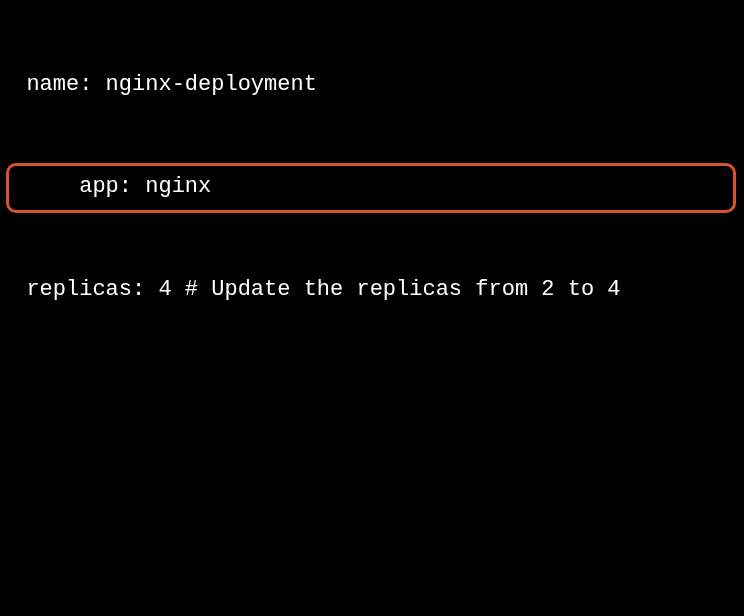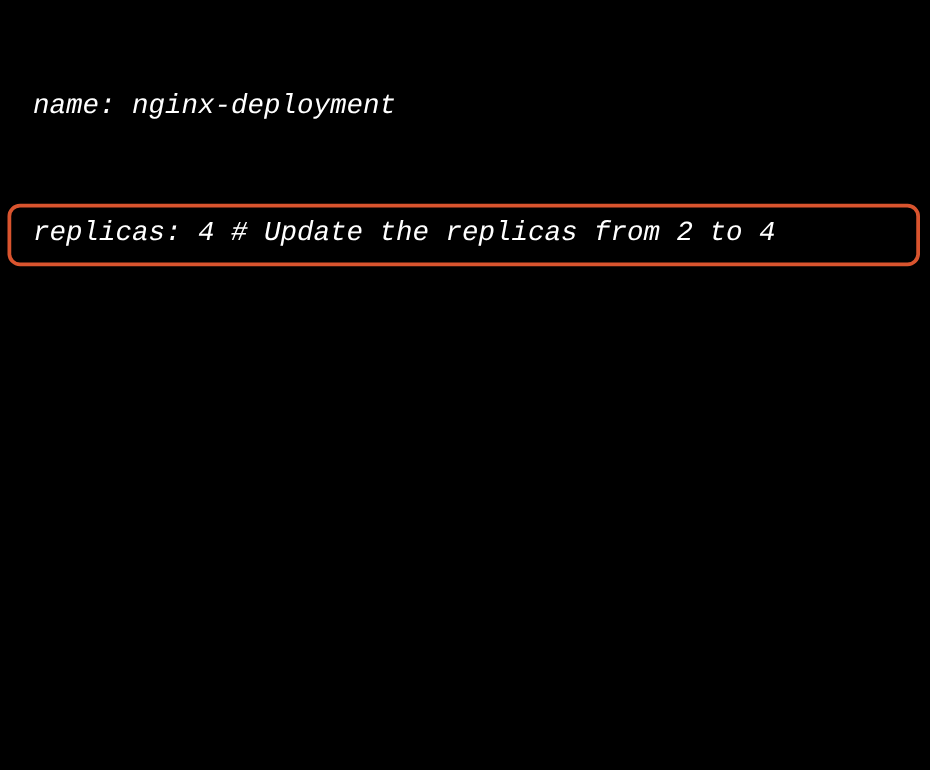--- a/index.html
+++ b/index.html
@@ -18,38 +18,38 @@
       overflow: hidden;
       padding: 0;
       position: relative;
     }
     .terminal {
       white-space: pre;
       position: relative;
     }
     .line {
       white-space: pre;
-      font-style: italic;
     }
     .highlight-box {
       position: absolute;
       border: 3px solid #d9542e;
       border-radius: 10px;
       left: 6px;
       top: 163px;
       width: 730px;
       height: 50px;
       pointer-events: none;
     }
   </style>
 </head>
 <body>
 
 <div class="terminal">
   <div class="line">  name: nginx-deployment</div>
+  <div class="line">      app: nginx</div>
   <div class="line">  replicas: 4 # Update the replicas from 2 to 4</div>
   
   
   
   
   
   
   
   
   

